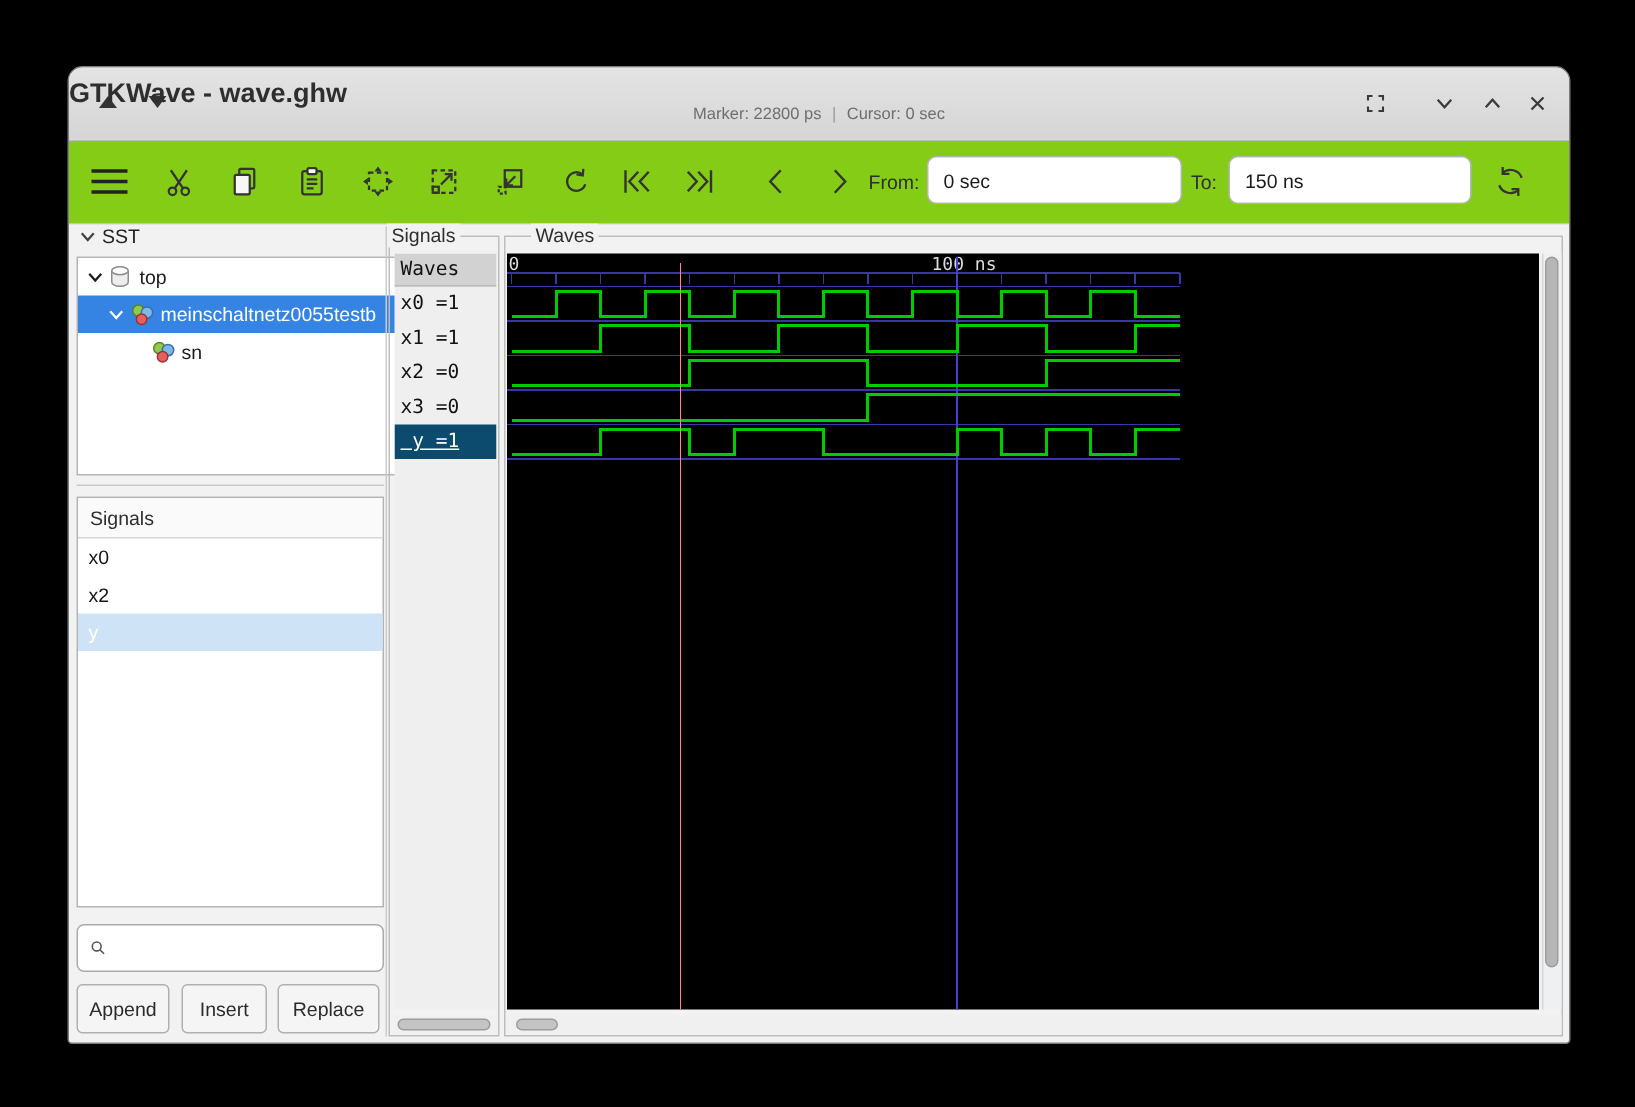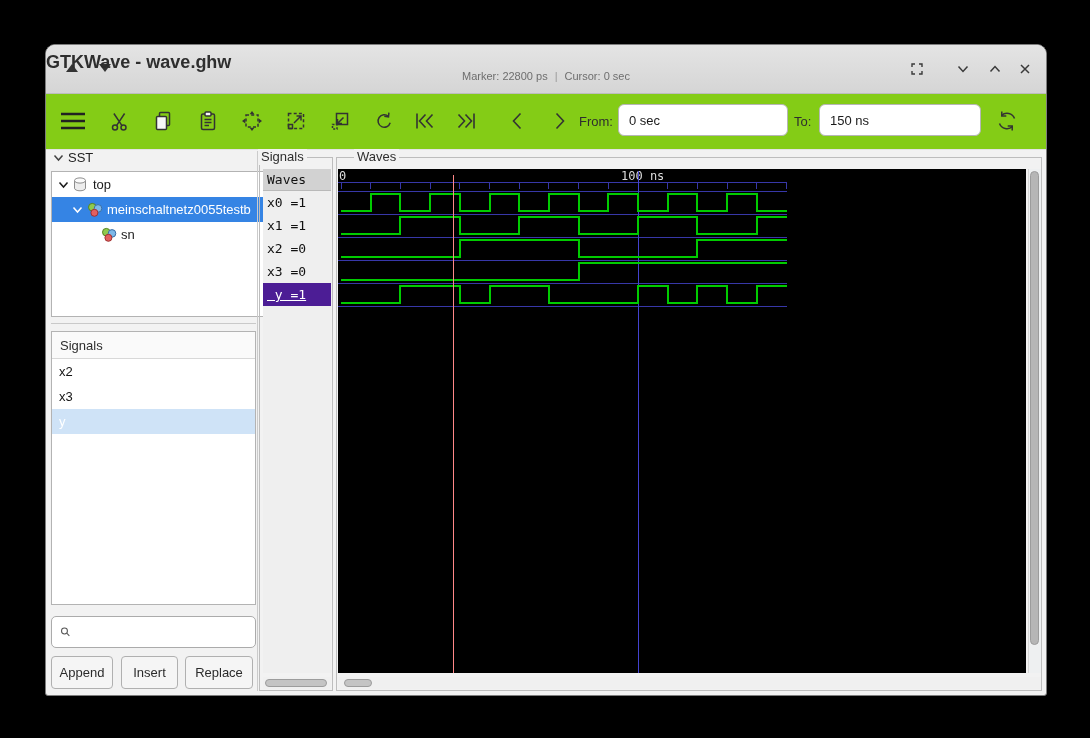--- a/index.html
+++ b/index.html
@@ -57,21 +57,21 @@
   .paned-v{position:absolute;left:211px;top:106px;width:1px;height:540px;background:#cbcbcb;}
   
   .frame{position:absolute;border:1px solid #bdbdbd;box-sizing:border-box;}
   .frame-label{position:absolute;top:104px;height:16px;font-size:13px;color:#2e2e2e;
                background:#f2f2f2;padding:0 3px;z-index:3;}
   .names-panel{position:absolute;left:217px;top:124px;width:68px;height:504px;background:#efefef;
                overflow:hidden;font-family:"DejaVu Sans Mono",monospace;font-size:13px;z-index:2;}
   .time-header{height:22px;background:#d2d2d2;border-bottom:1px solid #b9b9b9;display:flex;
                align-items:center;padding-left:4px;color:#111;box-sizing:border-box;}
   .name-row{height:23px;display:flex;align-items:center;padding-left:4px;color:#111;white-space:pre;}
-  .name-row.sel{background:#4c1d95;color:#fff;text-decoration:underline;}
+  .name-row.sel{background:#0c4a6e;color:#fff;text-decoration:underline;}
   .wave-canvas{position:absolute;left:292px;top:124px;width:688px;height:504px;background:#000;z-index:2;}
   .vscroll{position:absolute;left:982px;top:124px;width:13px;height:504px;background:#eef0f1;
            border-left:1px solid #d6d6d6;box-sizing:border-box;z-index:2;}
   .vscroll .thumb{position:absolute;left:1px;top:2px;width:9px;height:474px;background:#b6b6b6;
                   border:1px solid #9c9c9c;border-radius:5px;box-sizing:border-box;}
   .hscroll{position:absolute;top:632px;height:12px;background:#f0f0f0;z-index:2;}
   .hscroll .thumb{position:absolute;top:2px;height:8px;background:#c4c4c4;border:1px solid #9c9c9c;
                   border-radius:4px;box-sizing:border-box;}
 </style>
 </head>
@@ -243,22 +243,22 @@
             </svg>
           </span>
           <span class="tlabel">sn</span>
         </div>
       </div>
     <div class="paned-h"></div>
 
     <div class="signals-panel">
       <div class="signals-header">Signals</div>
       <div id="signals-list">
+          <div class="sig-row">x0</div>
           <div class="sig-row">x2</div>
-          <div class="sig-row">x3</div>
           <div class="sig-row sel">y</div>
         </div>
     </div>
 
     <div class="search-box">
       <svg width="16" height="16" viewBox="0 0 16 16" fill="none" stroke="#555" stroke-width="1.5">
           <circle cx="6.5" cy="6.5" r="4.3"></circle>
           <path d="M9.8,9.8 L13.6,13.6"></path>
         </svg>
       <input class="search-input" placeholder="" style="">

